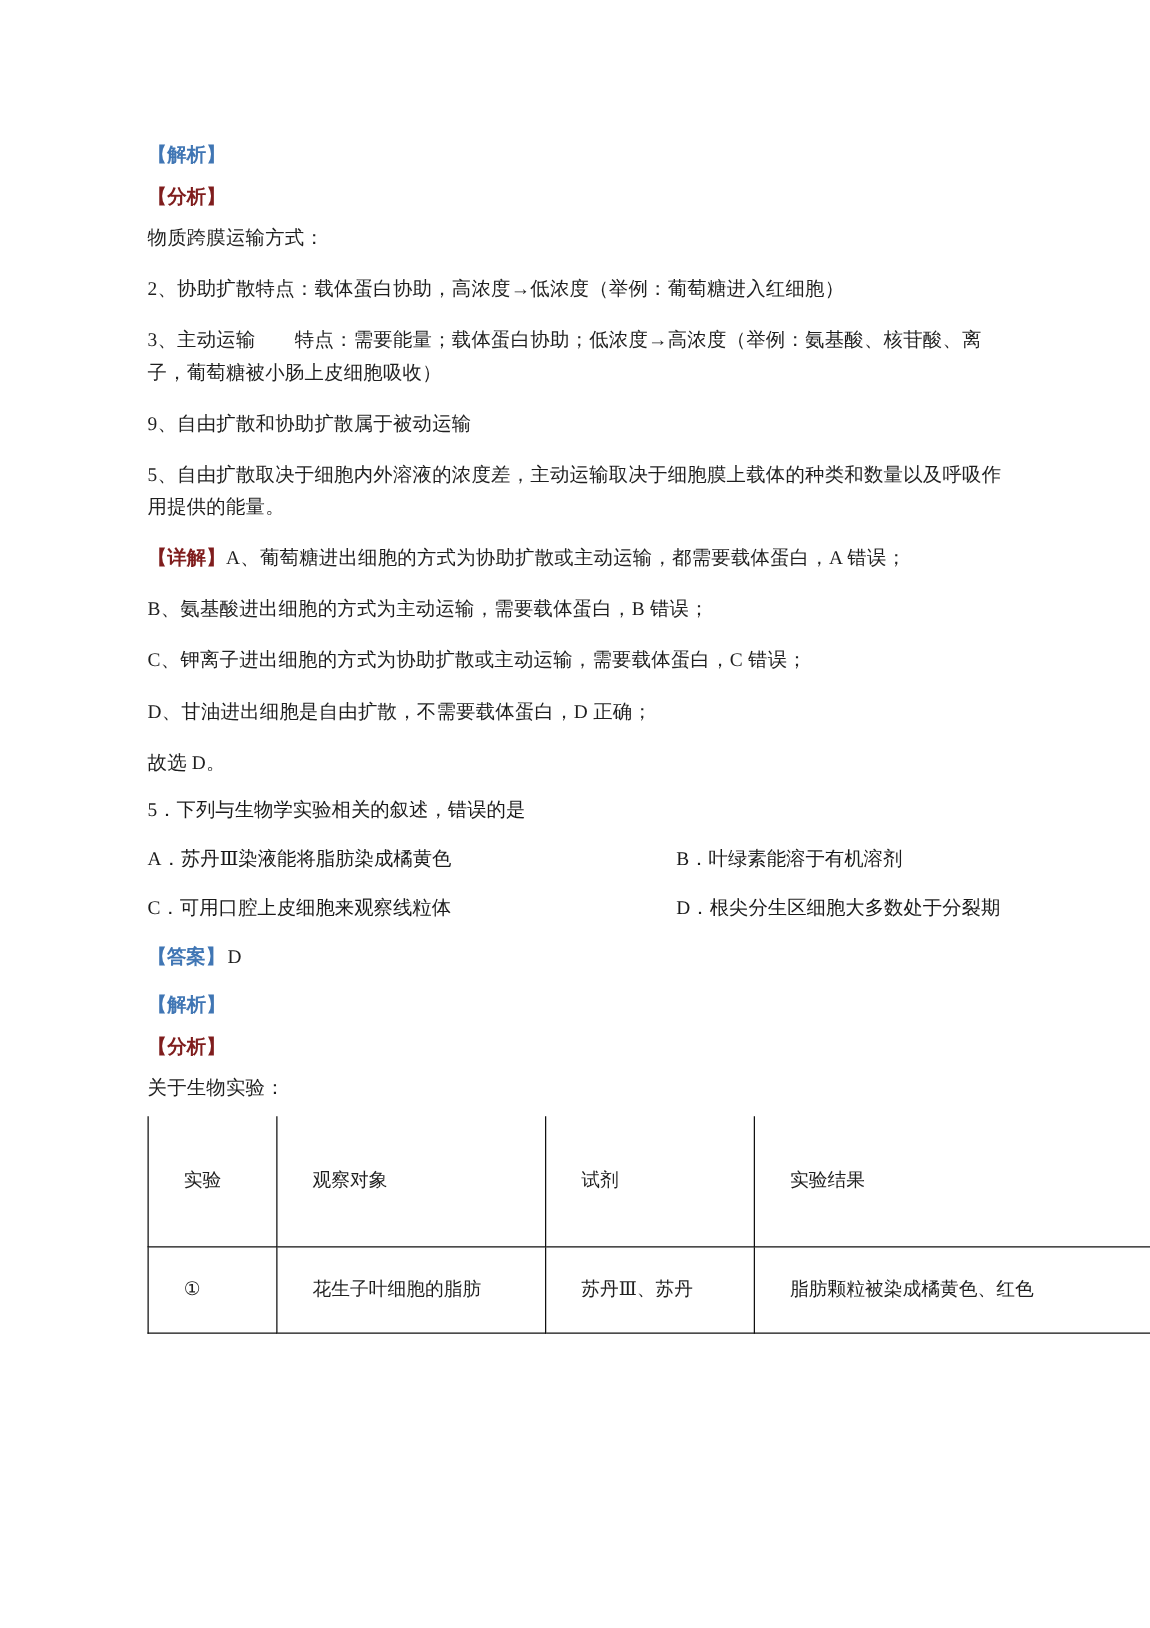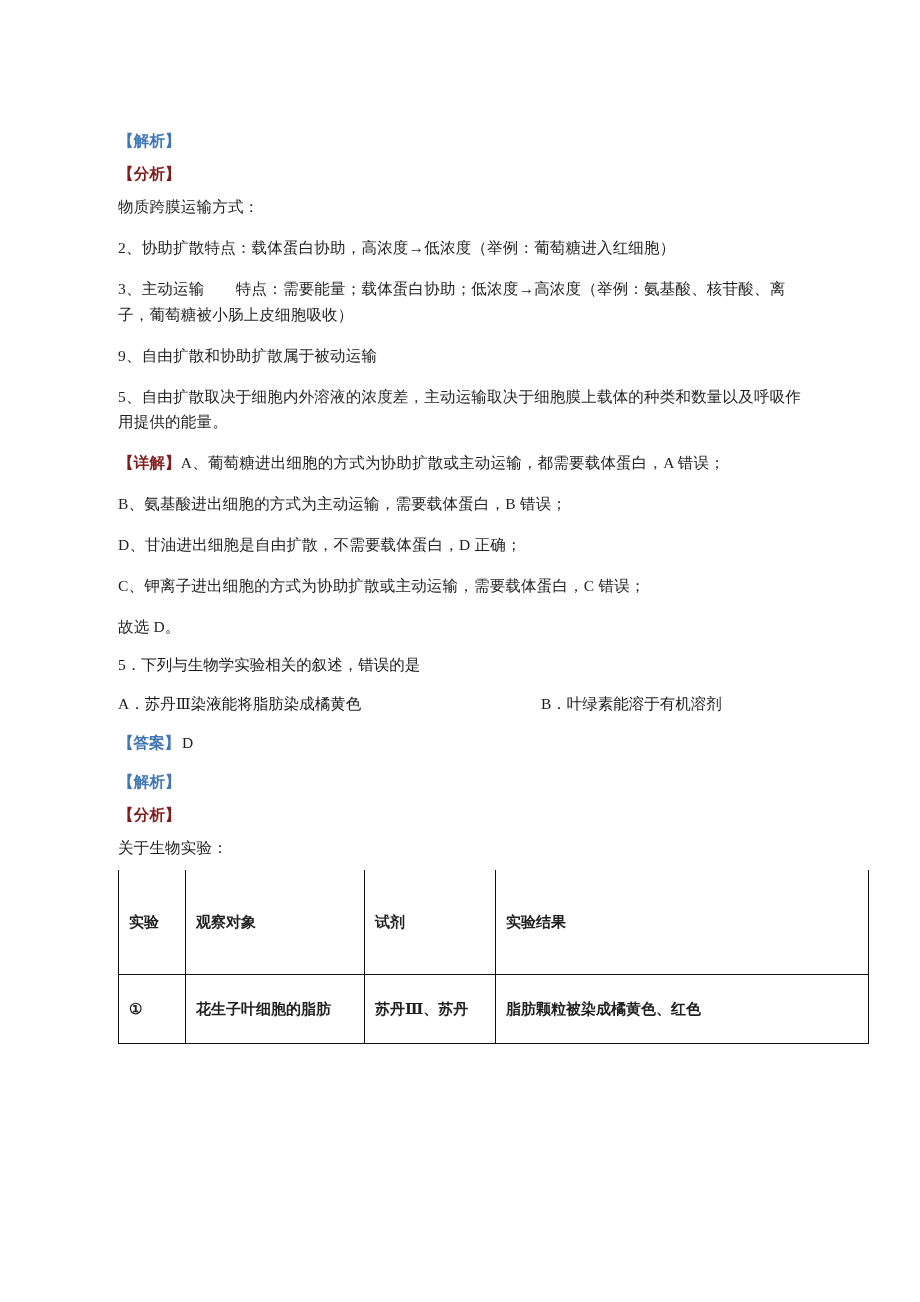--- a/index.html
+++ b/index.html
@@ -10,21 +10,21 @@
   body {
     width: 920px;
     height: 1302px;
     position: relative;
     font-family: "Liberation Serif", "DejaVu Serif", serif;
     color: #1a1a1a;
     overflow: hidden;
   }
   .page {
     position: absolute;
-    left: 0; top: 16px;
+    left: 0; top: 0;
     width: 920px;
     height: 1056px;
     background: #ffffff;
   }
   .content {
     position: absolute;
     left: 118px;
     top: 112px;
     width: 690px;
   }
@@ -97,25 +97,24 @@
     width: 666px;
     margin-top: 10px;
     table-layout: fixed;
     font-size: 15px;
   }
   .exp-table td {
     border-left: 1.2px solid #111111;
     border-right: 1.2px solid #111111;
     border-bottom: 1.2px solid #111111;
     border-top: none;
-    padding: 8px 10px;
+    padding: 8px 28px;
     vertical-align: middle;
     line-height: 1.55;
     color: #1f1f1f;
-    font-weight: bold;
   }
   .exp-table tr.header-row td {
     height: 88px;
     border-bottom: 1.2px solid #111111;
   }
   .exp-table tr.body-row td {
     height: 52px;
   }
   .col-a { width: 46px; text-align: left; }
   .col-b { width: 158px; }
@@ -146,37 +145,45 @@
 
     <p class="para">2、协助扩散特点：载体蛋白协助，高浓度→低浓度（举例：葡萄糖进入红细胞）</p>
     <p class="para">3、主动运输　　特点：需要能量；载体蛋白协助；低浓度→高浓度（举例：氨基酸、核苷酸、离子，葡萄糖被小肠上皮细胞吸收）</p>
     <p class="para">9、自由扩散和协助扩散属于被动运输</p>
     <p class="para">5、自由扩散取决于细胞内外溶液的浓度差，主动运输取决于细胞膜上载体的种类和数量以及呼吸作用提供的能量。</p>
 
     <p class="para">
       <span class="tag-dark">【详解】</span><span>A、葡萄糖进出细胞的方式为协助扩散或主动运输，都需要载体蛋白，A 错误；</span>
     </p>
     <p class="para">B、氨基酸进出细胞的方式为主动运输，需要载体蛋白，B 错误；</p>
+    <p class="para">C、钾离子进出细胞的方式为协助扩散或主动运输，需要载体蛋白，C 错误；</p>
     <p class="para">D、甘油进出细胞是自由扩散，不需要载体蛋白，D 正确；</p>
-    <p class="para">C、钾离子进出细胞的方式为协助扩散或主动运输，需要载体蛋白，C 错误；</p>
     <p class="para tight">故选 D。</p>
 
     <p class="q-stem">
       <span>5．</span><span>下列与生物学实验相关的叙述，错误的是</span>
     </p>
 
     <div class="opt-row">
       <div class="opt-col">
         <span class="opt-label">A．</span><span>苏丹Ⅲ染液能将脂肪染成橘黄色</span>
       </div>
       <div class="opt-col second">
         <span class="opt-label">B．</span><span>叶绿素能溶于有机溶剂</span>
       </div>
     </div>
 
+    <div class="opt-row">
+      <div class="opt-col">
+        <span class="opt-label">C．</span><span>可用口腔上皮细胞来观察线粒体</span>
+      </div>
+      <div class="opt-col second">
+        <span class="opt-label">D．</span><span>根尖分生区细胞大多数处于分裂期</span>
+      </div>
+    </div>
 
     <p class="answer-line">
       <span class="tag-blue">【答案】</span><span class="answer-val">D</span>
     </p>
 
     <p class="para tighter">
       <span class="tag-blue">【解析】</span>
     </p>
 
     <p class="para tighter">

